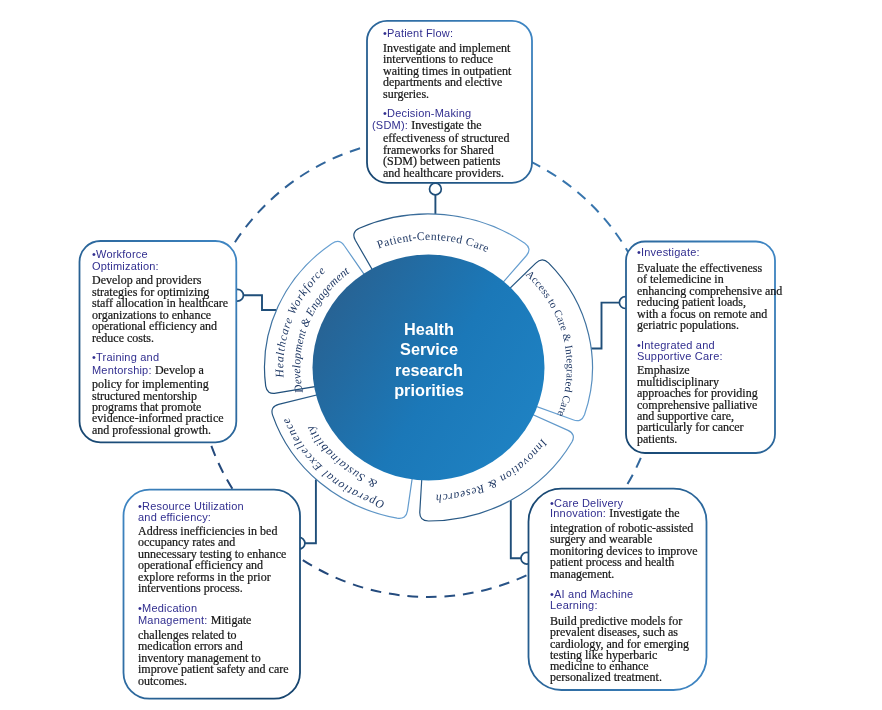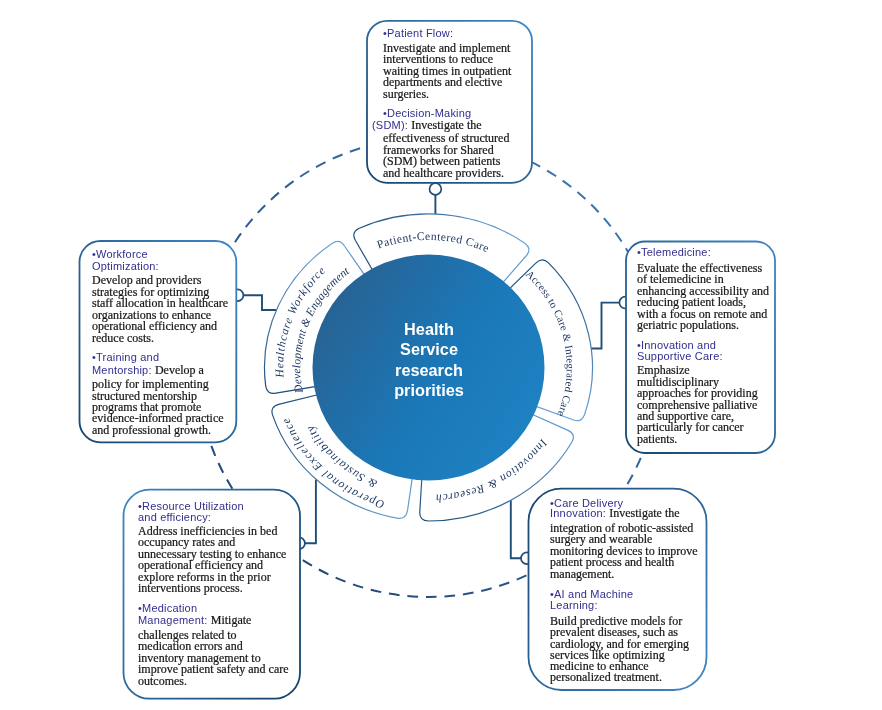--- a/index.html
+++ b/index.html
@@ -131,28 +131,28 @@
 <div class="ln" style="left:92px;top:305.6px"><span class="b">organizations to enhance</span></div>
 <div class="ln" style="left:92px;top:317.1px"><span class="b">operational efficiency and</span></div>
 <div class="ln" style="left:92px;top:328.5px"><span class="b">reduce costs.</span></div>
 <div class="ln" style="left:92px;top:348.4px"><span class="h">•Training and</span></div>
 <div class="ln" style="left:92px;top:360.5px"><span class="h">Mentorship: </span><span class="b">Develop a</span></div>
 <div class="ln" style="left:92px;top:375.2px"><span class="b">policy for implementing</span></div>
 <div class="ln" style="left:92px;top:386.6px"><span class="b">structured mentorship</span></div>
 <div class="ln" style="left:92px;top:398.0px"><span class="b">programs that promote</span></div>
 <div class="ln" style="left:92px;top:409.4px"><span class="b">evidence-informed practice</span></div>
 <div class="ln" style="left:92px;top:420.8px"><span class="b">and professional growth.</span></div>
-<div class="ln" style="left:637px;top:243.2px"><span class="h">•Telemedicine:</span></div>
+<div class="ln" style="left:637px;top:243.2px"><span class="h">•Investigate:</span></div>
 <div class="ln" style="left:637px;top:258.6px"><span class="b">Evaluate the effectiveness</span></div>
 <div class="ln" style="left:637px;top:270.1px"><span class="b">of telemedicine in</span></div>
-<div class="ln" style="left:637px;top:281.6px"><span class="b">enhancing accessibility and</span></div>
+<div class="ln" style="left:637px;top:281.6px"><span class="b">enhancing comprehensive and</span></div>
 <div class="ln" style="left:637px;top:293.1px"><span class="b">reducing patient loads,</span></div>
 <div class="ln" style="left:637px;top:304.6px"><span class="b">with a focus on remote and</span></div>
 <div class="ln" style="left:637px;top:316.1px"><span class="b">geriatric populations.</span></div>
-<div class="ln" style="left:637px;top:336.2px"><span class="h">•Innovation and</span></div>
+<div class="ln" style="left:637px;top:336.2px"><span class="h">•Integrated and</span></div>
 <div class="ln" style="left:637px;top:347.2px"><span class="h">Supportive Care:</span></div>
 <div class="ln" style="left:637px;top:361.3px"><span class="b">Emphasize</span></div>
 <div class="ln" style="left:637px;top:372.7px"><span class="b">multidisciplinary</span></div>
 <div class="ln" style="left:637px;top:384.1px"><span class="b">approaches for providing</span></div>
 <div class="ln" style="left:637px;top:395.5px"><span class="b">comprehensive palliative</span></div>
 <div class="ln" style="left:637px;top:406.9px"><span class="b">and supportive care,</span></div>
 <div class="ln" style="left:637px;top:418.3px"><span class="b">particularly for cancer</span></div>
 <div class="ln" style="left:637px;top:429.7px"><span class="b">patients.</span></div>
 <div class="ln" style="left:138px;top:496.7px"><span class="h">•Resource Utilization</span></div>
 <div class="ln" style="left:138px;top:507.7px"><span class="h">and efficiency:</span></div>
@@ -174,15 +174,15 @@
 <div class="ln" style="left:550px;top:519.0px"><span class="b">integration of robotic-assisted</span></div>
 <div class="ln" style="left:550px;top:530.4px"><span class="b">surgery and wearable</span></div>
 <div class="ln" style="left:550px;top:541.8px"><span class="b">monitoring devices to improve</span></div>
 <div class="ln" style="left:550px;top:553.2px"><span class="b">patient process and health</span></div>
 <div class="ln" style="left:550px;top:564.6px"><span class="b">management.</span></div>
 <div class="ln" style="left:550px;top:585.3px"><span class="h">•AI and Machine</span></div>
 <div class="ln" style="left:550px;top:596.3px"><span class="h">Learning:</span></div>
 <div class="ln" style="left:550px;top:611.8px"><span class="b">Build predictive models for</span></div>
 <div class="ln" style="left:550px;top:623.1px"><span class="b">prevalent diseases, such as</span></div>
 <div class="ln" style="left:550px;top:634.5px"><span class="b">cardiology, and for emerging</span></div>
-<div class="ln" style="left:550px;top:645.7px"><span class="b">services like optimizing</span></div>
+<div class="ln" style="left:550px;top:645.7px"><span class="b">testing like hyperbaric</span></div>
 <div class="ln" style="left:550px;top:657.0px"><span class="b">medicine to enhance</span></div>
 <div class="ln" style="left:550px;top:668.2px"><span class="b">personalized treatment.</span></div>
 </div>
 </body></html>

